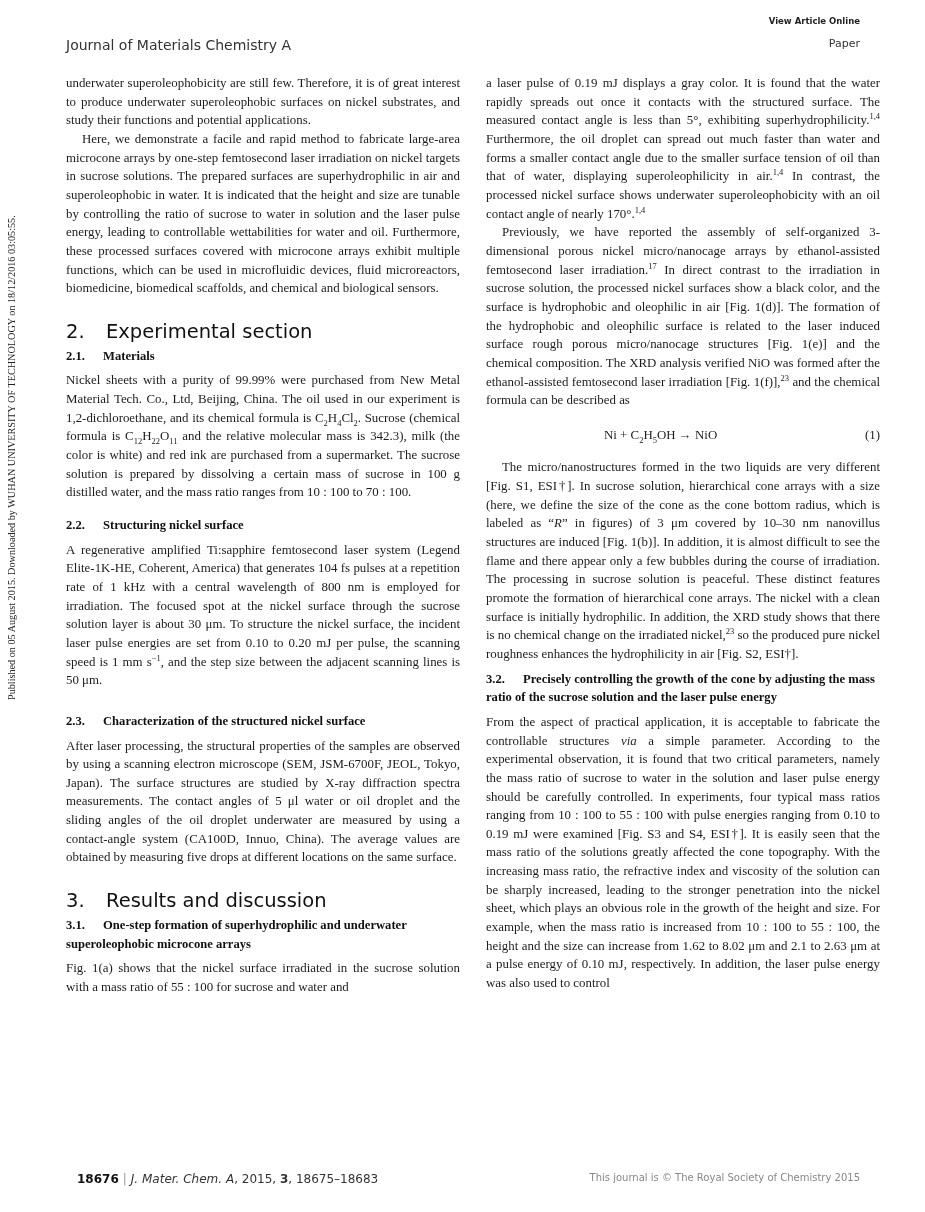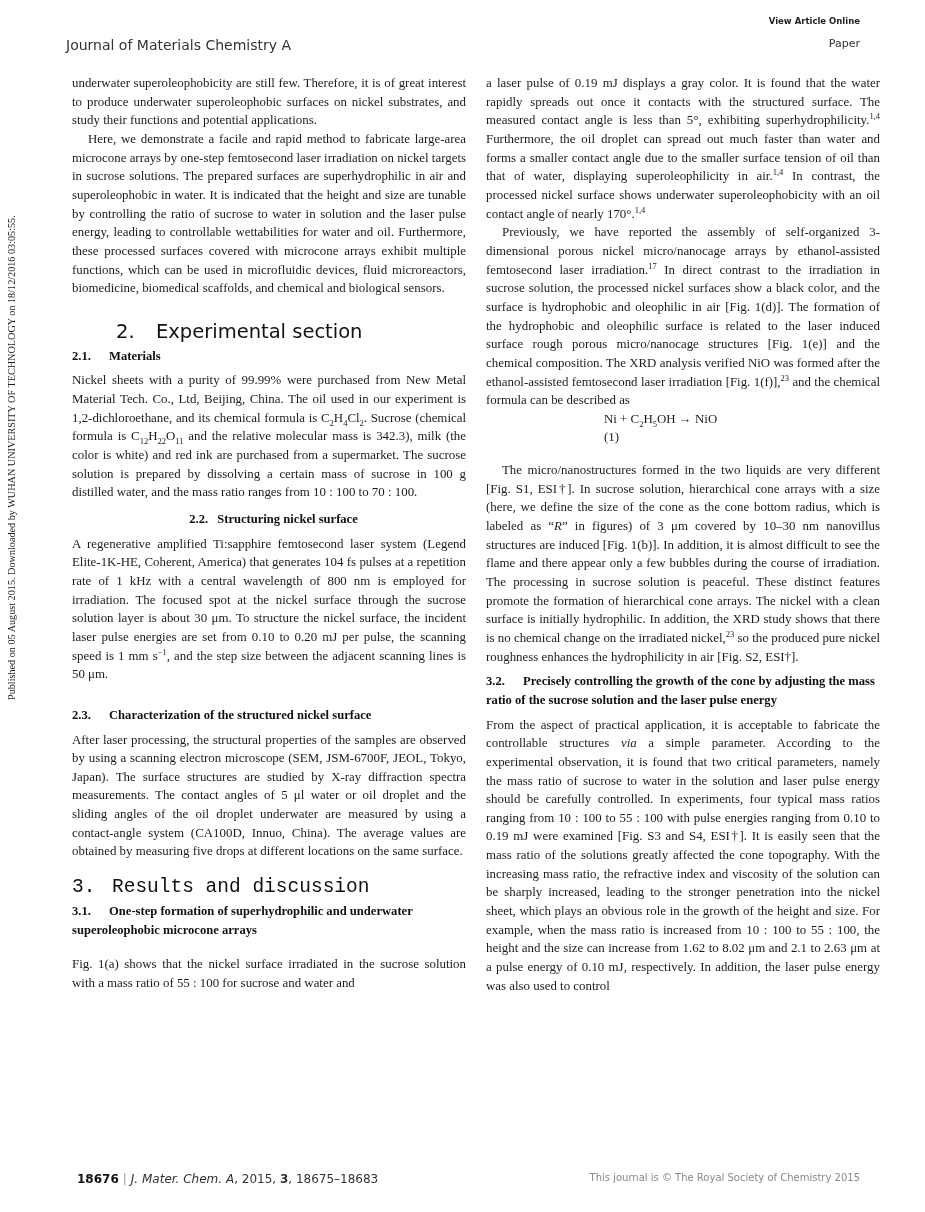--- a/index.html
+++ b/index.html
@@ -5,21 +5,21 @@
   html, body { margin: 0; padding: 0; background: #ffffff; }
   body { width: 925px; height: 1212px; position: relative; overflow: hidden; color: #1a1a1a; }
 
   #view-online { position: absolute; top: 16px; right: 65px; font-size: 8.5px; font-weight: bold; color: #222; font-family: "DejaVu Sans", sans-serif; text-decoration: none; }
   #journal-name { position: absolute; top: 37px; left: 66px; font-size: 14px; color: #333; font-family: "DejaVu Sans", sans-serif; }
   #article-type { position: absolute; top: 37px; right: 65px; font-size: 11px; color: #333; font-family: "DejaVu Sans", sans-serif; }
 
   #side-note { position: absolute; left: 6px; top: 700px; transform-origin: 0 0; transform: rotate(-90deg); white-space: nowrap; font-family: "Liberation Serif", serif; font-size: 10.2px; color: #222; }
 
   .col { position: absolute; top: 74px; width: 394px; font-family: "Liberation Serif", "DejaVu Serif", serif; font-size: 12.9px; line-height: 18.65px; text-align: justify; color: #1c1c1c; }
-  #col-left { left: 72px; }
+  #col-left { left: 66px; }
   #col-right { left: 486px; }
 
   .col p { margin: 0; }
   .col p.indent { text-indent: 16px; }
   .sec-h { font-family: "DejaVu Sans", "Liberation Sans", sans-serif; font-size: 19.5px; font-weight: normal; margin: 0; line-height: 26px; color: #111; }
   .sec-h .num { display: inline-block; width: 40px; }
   .sub-h { font-weight: bold; font-size: 12.6px; margin: 0; line-height: 18.6px; text-align: left; color: #111; }
   .sub-h .num { display: inline-block; width: 37px; }
   sub, sup { font-size: 8.5px; line-height: 0; }
   .eq { display: flex; justify-content: space-between; padding-left: 118px; }
@@ -35,53 +35,53 @@
 <a id="view-online">View Article Online</a>
 <div id="journal-name">Journal of Materials Chemistry A</div>
 <div id="article-type">Paper</div>
 
 <div id="side-note">Published on 05 August 2015. Downloaded by WUHAN UNIVERSITY OF TECHNOLOGY on 18/12/2016 03:05:55.</div>
 
 <div id="col-left" class="col">
   <p>underwater superoleophobicity are still few. Therefore, it is of great interest to produce underwater superoleophobic surfaces on nickel substrates, and study their functions and potential applications.</p>
   <p class="indent">Here, we demonstrate a facile and rapid method to fabricate large-area microcone arrays by one-step femtosecond laser irradiation on nickel targets in sucrose solutions. The prepared surfaces are superhydrophilic in air and superoleophobic in water. It is indicated that the height and size are tunable by controlling the ratio of sucrose to water in solution and the laser pulse energy, leading to controllable wettabilities for water and oil. Furthermore, these processed surfaces covered with microcone arrays exhibit multiple functions, which can be used in microfluidic devices, fluid microreactors, biomedicine, biomedical scaffolds, and chemical and biological sensors.</p>
 
-  <h2 class="sec-h" style="margin-top:21px;margin-left:44px;">
+  <h2 class="sec-h" style="margin-top:21px;">
     <span class="num">2.</span><span>Experimental section</span>
   </h2>
   <h3 class="sub-h" style="margin-top:2px;">
     <span class="num">2.1.</span><span>Materials</span>
   </h3>
   <p style="margin-top:6px;"><span>Nickel sheets with a purity of 99.99% were purchased from New Metal Material Tech. Co., Ltd, Beijing, China. The oil used in our experiment is 1,2-dichloroethane, and its chemical formula is C</span><sub>2</sub><span>H</span><sub>4</sub><span>Cl</span><sub>2</sub><span>. Sucrose (chemical formula is C</span><sub>12</sub><span>H</span><sub>22</sub><span>O</span><sub>11</sub><span> and the relative molecular mass is 342.3), milk (the color is white) and red ink are purchased from a supermarket. The sucrose solution is prepared by dissolving a certain mass of sucrose in 100 g distilled water, and the mass ratio ranges from 10 : 100 to 70 : 100.</span></p>
 
-  <h3 class="sub-h" style="margin-top:8px;text-align:center;">
+  <h3 class="sub-h" style="margin-top:14px;">
     <span class="num">2.2.</span><span>Structuring nickel surface</span>
   </h3>
   <p style="margin-top:6px;"><span>A regenerative amplified Ti:sapphire femtosecond laser system (Legend Elite-1K-HE, Coherent, America) that generates 104 fs pulses at a repetition rate of 1 kHz with a central wavelength of 800 nm is employed for irradiation. The focused spot at the nickel surface through the sucrose solution layer is about 30 μm. To structure the nickel surface, the incident laser pulse energies are set from 0.10 to 0.20 mJ per pulse, the scanning speed is 1 mm s</span><sup>−1</sup><span>, and the step size between the adjacent scanning lines is 50 μm.</span></p>
 
   <h3 class="sub-h" style="margin-top:22px;">
     <span class="num">2.3.</span><span>Characterization of the structured nickel surface</span>
   </h3>
   <p style="margin-top:6px;">After laser processing, the structural properties of the samples are observed by using a scanning electron microscope (SEM, JSM-6700F, JEOL, Tokyo, Japan). The surface structures are studied by X-ray diffraction spectra measurements. The contact angles of 5 μl water or oil droplet and the sliding angles of the oil droplet underwater are measured by using a contact-angle system (CA100D, Innuo, China). The average values are obtained by measuring five drops at different locations on the same surface.</p>
 
-  <h2 class="sec-h" style="margin-top:13px;font-family:Liberation Mono, monospace;">
+  <h2 class="sec-h" style="margin-top:21px;">
     <span class="num">3.</span><span>Results and discussion</span>
   </h2>
   <h3 class="sub-h" style="margin-top:2px;">
     <span class="num">3.1.</span><span>One-step formation of superhydrophilic and underwater superoleophobic microcone arrays</span>
   </h3>
-  <p style="margin-top:16px;">Fig. 1(a) shows that the nickel surface irradiated in the sucrose solution with a mass ratio of 55 : 100 for sucrose and water and</p>
+  <p style="margin-top:6px;">Fig. 1(a) shows that the nickel surface irradiated in the sucrose solution with a mass ratio of 55 : 100 for sucrose and water and</p>
 </div>
 
 <div id="col-right" class="col">
   <p><span>a laser pulse of 0.19 mJ displays a gray color. It is found that the water rapidly spreads out once it contacts with the structured surface. The measured contact angle is less than 5°, exhibiting superhydrophilicity.</span><sup>1,4</sup><span> Furthermore, the oil droplet can spread out much faster than water and forms a smaller contact angle due to the smaller surface tension of oil than that of water, displaying superoleophilicity in air.</span><sup>1,4</sup><span> In contrast, the processed nickel surface shows underwater superoleophobicity with an oil contact angle of nearly 170°.</span><sup>1,4</sup></p>
 
   <p class="indent"><span>Previously, we have reported the assembly of self-organized 3-dimensional porous nickel micro/nanocage arrays by ethanol-assisted femtosecond laser irradiation.</span><sup>17</sup><span> In direct contrast to the irradiation in sucrose solution, the processed nickel surfaces show a black color, and the surface is hydrophobic and oleophilic in air [Fig. 1(d)]. The formation of the hydrophobic and oleophilic surface is related to the laser induced surface rough porous micro/nanocage structures [Fig. 1(e)] and the chemical composition. The XRD analysis verified NiO was formed after the ethanol-assisted femtosecond laser irradiation [Fig. 1(f)],</span><sup>23</sup><span> and the chemical formula can be described as</span></p>
 
-  <div class="eq" style="margin:0 0 14px 0;flex-direction:column;">
+  <div class="eq" style="margin:16px 0 14px 0;">
     <span><span>Ni + C</span><sub>2</sub><span>H</span><sub>5</sub><span>OH → NiO</span></span>
     <span>(1)</span>
   </div>
 
   <p class="indent"><span>The micro/nanostructures formed in the two liquids are very different [Fig. S1, ESI†]. In sucrose solution, hierarchical cone arrays with a size (here, we define the size of the cone as the cone bottom radius, which is labeled as “</span><i>R</i><span>” in figures) of 3 μm covered by 10–30 nm nanovillus structures are induced [Fig. 1(b)]. In addition, it is almost difficult to see the flame and there appear only a few bubbles during the course of irradiation. The processing in sucrose solution is peaceful. These distinct features promote the formation of hierarchical cone arrays. The nickel with a clean surface is initially hydrophilic. In addition, the XRD study shows that there is no chemical change on the irradiated nickel,</span><sup>23</sup><span> so the produced pure nickel roughness enhances the hydrophilicity in air [Fig. S2, ESI†].</span></p>
 
   <h3 class="sub-h" style="margin-top:6px;">
     <span class="num">3.2.</span><span>Precisely controlling the growth of the cone by adjusting the mass ratio of the sucrose solution and the laser pulse energy</span>
   </h3>
   <p style="margin-top:6px;"><span>From the aspect of practical application, it is acceptable to fabricate the controllable structures </span><i>via</i><span> a simple parameter. According to the experimental observation, it is found that two critical parameters, namely the mass ratio of sucrose to water in the solution and laser pulse energy should be carefully controlled. In experiments, four typical mass ratios ranging from 10 : 100 to 55 : 100 with pulse energies ranging from 0.10 to 0.19 mJ were examined [Fig. S3 and S4, ESI†]. It is easily seen that the mass ratio of the solutions greatly affected the cone topography. With the increasing mass ratio, the refractive index and viscosity of the solution can be sharply increased, leading to the stronger penetration into the nickel sheet, which plays an obvious role in the growth of the height and size. For example, when the mass ratio is increased from 10 : 100 to 55 : 100, the height and the size can increase from 1.62 to 8.02 μm and 2.1 to 2.63 μm at a pulse energy of 0.10 mJ, respectively. In addition, the laser pulse energy was also used to control</span></p>

